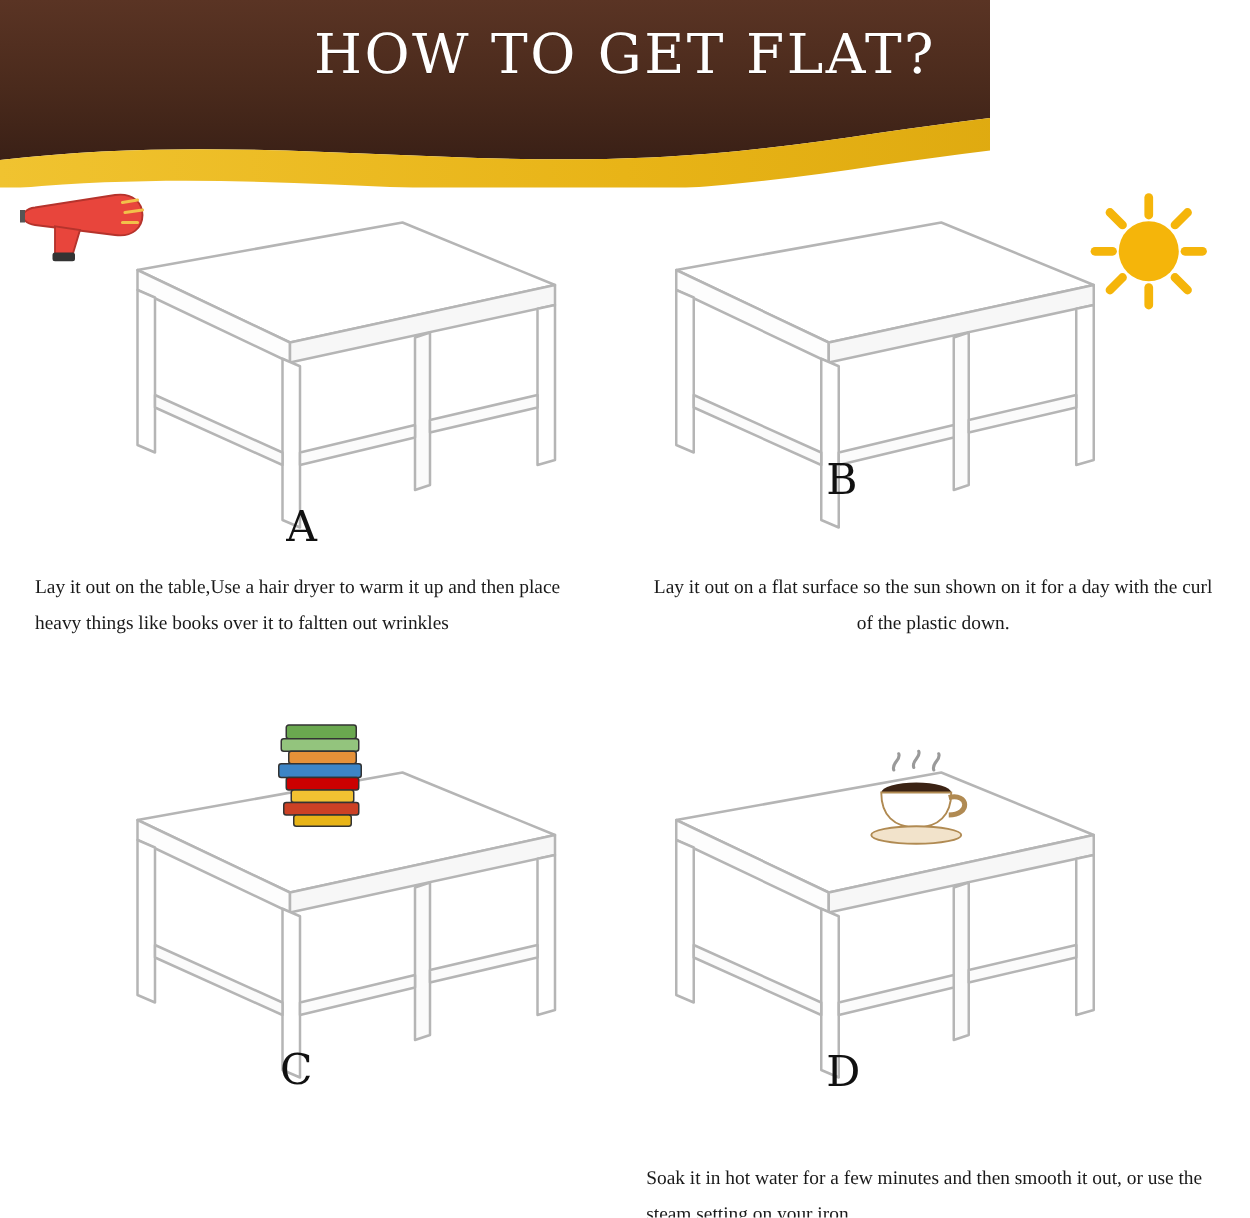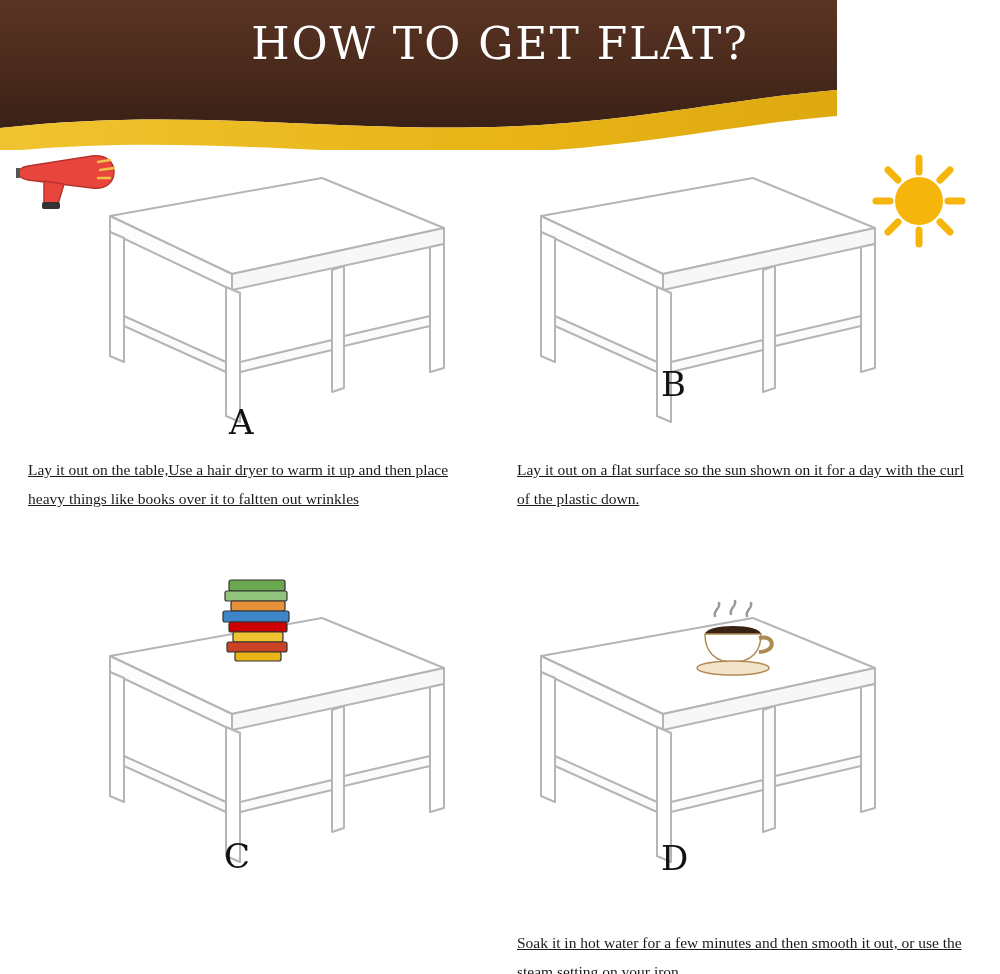--- a/index.html
+++ b/index.html
@@ -14,21 +14,20 @@
     overflow: hidden;
     position: relative;
   }
 
   
   .header {
     position: relative;
     width: 792px;
     height: 150px;
     overflow: hidden;
-    padding-left: 45px;
   }
   .header-bg {
     position: absolute;
     inset: 0;
     width: 1000px;
     height: 150px;
   }
   .header-title {
     position: absolute;
     top: 18px;
@@ -94,24 +93,23 @@
   .letter-d { left: 148px; top: 272px; }
 
   .panel-caption {
     position: absolute;
     left: 4px;
     right: 0;
     font-family: "Liberation Serif", serif;
     font-size: 15.5px;
     line-height: 1.85;
     color: #1a1a1a;
-    text-decoration: underline;
   }
   .cap-a { top: 300px; }
-  .cap-b { top: 300px; }
+  .cap-b { top: 300px; text-align: center; }
   .cap-c { top: 320px; }
   .cap-d { top: 320px; margin-top: 43px; }
 
   .p-b .panel-art, .p-d .panel-art { padding-left: 0; }
 </style>
 </head>
 <body>
 
 <div class="header">
   <svg class="header-bg" viewBox="0 0 1000 150" preserveAspectRatio="none">

